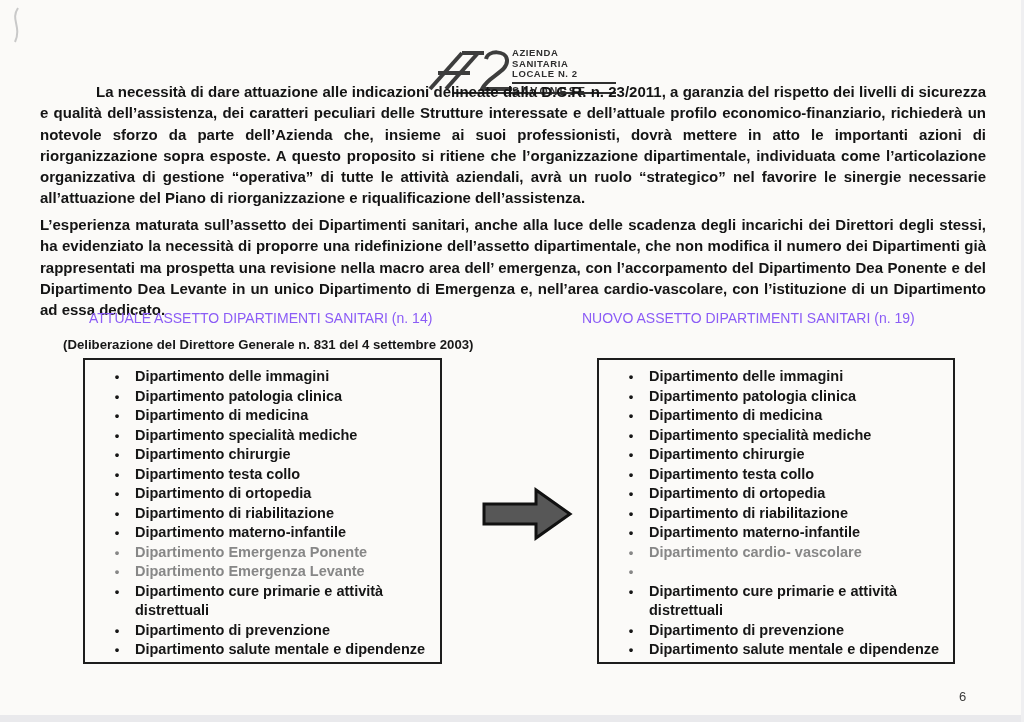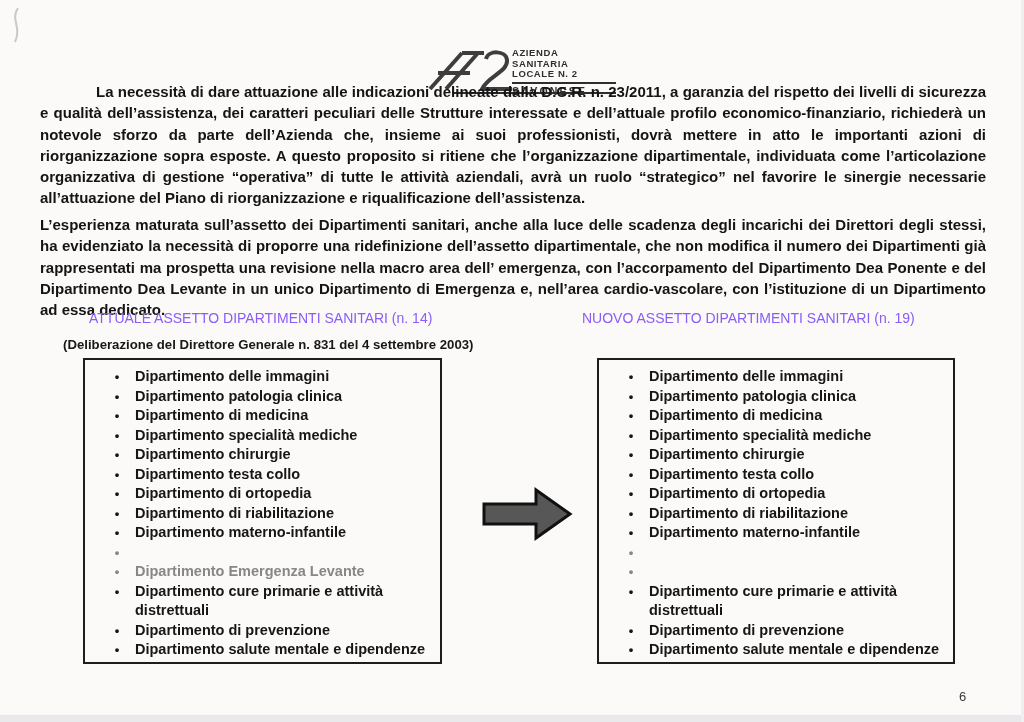--- a/index.html
+++ b/index.html
@@ -126,20 +126,21 @@
         <li>
           <span class="bullet">•</span>
           <span class="li-text">Dipartimento di riabilitazione</span>
         </li>
         <li>
           <span class="bullet">•</span>
           <span class="li-text">Dipartimento materno-infantile</span>
         </li>
         <li class="muted">
           <span class="bullet">•</span>
+          <span class="li-text">Dipartimento Emergenza Ponente</span>
         </li>
         <li class="muted">
           <span class="bullet">•</span>
           <span class="li-text">Dipartimento Emergenza Levante</span>
         </li>
         <li>
           <span class="bullet">•</span>
           <span class="li-text">Dipartimento cure primarie e attività distrettuali</span>
         </li>
         <li>
@@ -186,20 +187,21 @@
         <li>
           <span class="bullet">•</span>
           <span class="li-text">Dipartimento di riabilitazione</span>
         </li>
         <li>
           <span class="bullet">•</span>
           <span class="li-text">Dipartimento materno-infantile</span>
         </li>
         <li class="muted">
           <span class="bullet">•</span>
+          <span class="li-text">Dipartimento cardio- vascolare</span>
         </li>
         <li class="muted">
           <span class="bullet">•</span>
         </li>
         <li>
           <span class="bullet">•</span>
           <span class="li-text">Dipartimento cure primarie e attività distrettuali</span>
         </li>
         <li>
           <span class="bullet">•</span>

